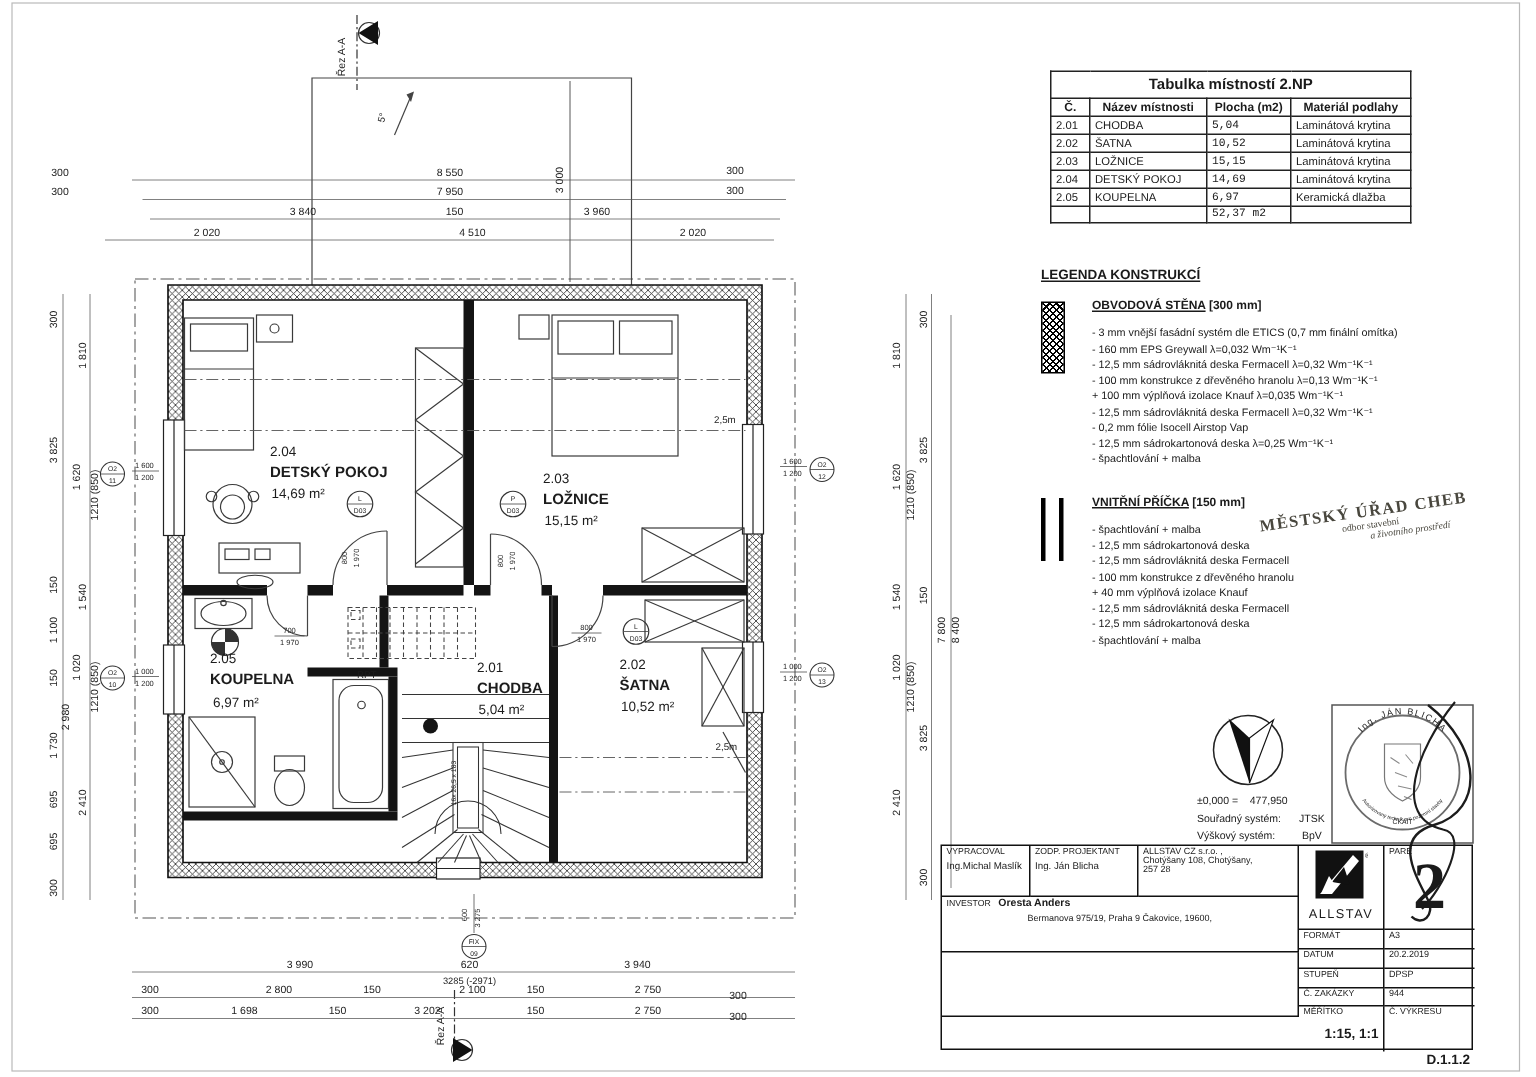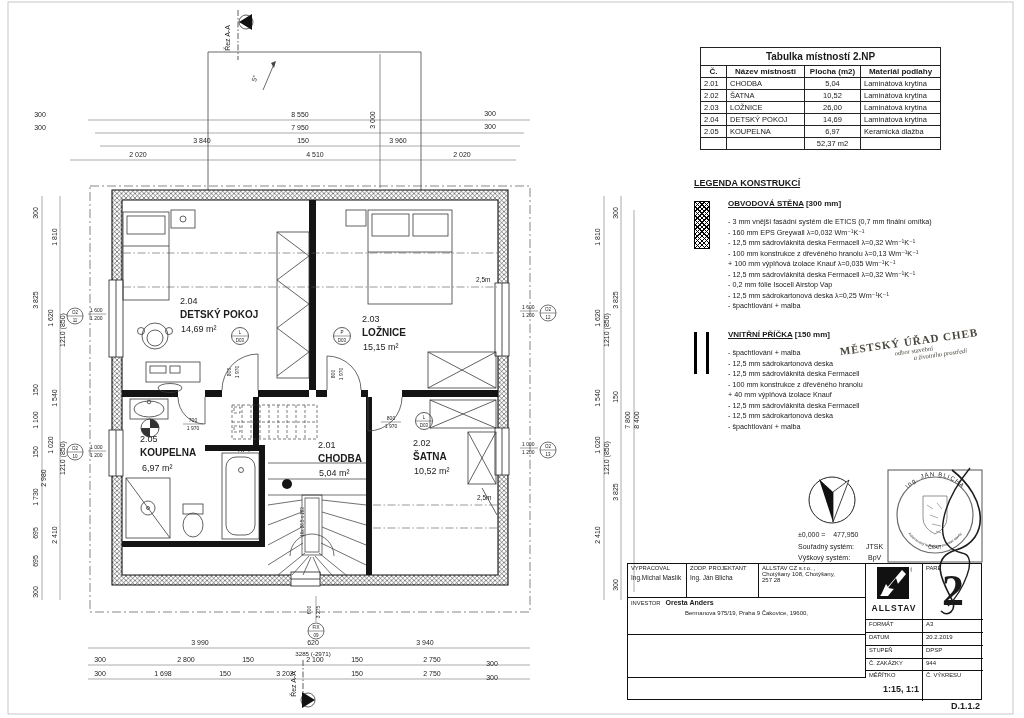--- a/index.html
+++ b/index.html
@@ -7,21 +7,21 @@
          font-family:"Liberation Sans","DejaVu Sans",sans-serif;color:#1a1a1a;}
   .abs{position:absolute;}
   svg text{font-family:"Liberation Sans","DejaVu Sans",sans-serif;fill:#1c1c1c;}
   
   #roomtable{left:700px;top:47px;width:240px;border-collapse:collapse;table-layout:fixed;
              font-size:7.5px;background:transparent;}
   #roomtable td,#roomtable th{border:1px solid #222;padding:1px 3px;overflow:hidden;white-space:nowrap;}
   #roomtable .tt{text-align:center;font-size:10px;font-weight:bold;height:15px;}
   #roomtable th{font-size:8px;text-align:center;font-weight:bold;}
   #roomtable td.num{text-align:left;}
-  #roomtable td.area{text-align:center;}
+  #roomtable td.area{text-align:left;font-family:Liberation Mono, monospace;}
   
   #legend{left:694px;top:178px;width:300px;font-size:7.2px;line-height:10.5px;}
   .leg-title{font-size:9px;font-weight:bold;text-decoration:underline;margin-bottom:10px;}
   .leg-sec{display:flex;margin-bottom:14px;}
   .leg-ico{flex:0 0 34px;padding-top:2px;}
   .wall-ico{width:14px;height:46px;border:1px solid #000;
     background:repeating-linear-gradient(45deg,#000 0 1px,transparent 1px 3.2px),
                repeating-linear-gradient(-45deg,#000 0 1px,transparent 1px 3.2px);}
   .part-ico{width:9px;height:42px;border-left:3.5px solid #000;border-right:3.5px solid #000;}
   .leg-head{font-size:8px;font-weight:bold;margin-bottom:8px;}
@@ -479,21 +479,21 @@
         </tr>
   <tr>
     <td class="num">2.02</td>
           <td>ŠATNA</td>
     <td class="area">10,52</td>
           <td>Laminátová krytina</td>
         </tr>
   <tr>
     <td class="num">2.03</td>
           <td>LOŽNICE</td>
-    <td class="area">26,00</td>
+    <td class="area">15,15</td>
           <td>Laminátová krytina</td>
         </tr>
   <tr>
     <td class="num">2.04</td>
           <td>DETSKÝ POKOJ</td>
     <td class="area">14,69</td>
           <td>Laminátová krytina</td>
         </tr>
   <tr>
     <td class="num">2.05</td>
@@ -581,21 +581,21 @@
   <div class="cell" style="left:0;top:71px;width:238px;height:43px;border-bottom:1px solid #111;padding:5px 8px">
   </div>
   <div class="cell" style="left:238px;top:0;width:57px;height:56px;text-align:center;padding-top:2px">
     <svg width="36" height="36" viewBox="0 0 36 36">
       <rect x="1" y="1" width="32" height="32" fill="#111"></rect>
       <polygon points="4,30 26,4 30,8 12,30" fill="#fff"></polygon>
       <polygon points="12,22 20,12 24,24" fill="#111"></polygon>
       <polygon points="5,29 14,24 10,18" fill="#fff"></polygon>
       <text x="34" y="6" font-size="5" fill="#111">®</text>
     </svg>
-    <div style="font-weight:bold;font-size:8.5px;letter-spacing:1px">ALLSTAV</div>
+    <div style="font-weight:normal;font-size:8.5px;letter-spacing:1px">ALLSTAV</div>
   </div>
   <div class="cell" style="left:295px;top:0;width:60px;height:56px;border-right:none">
     <div class="hd">PARÉ</div>
     <div class="pare2">2</div>
   </div>
   <div class="cell" style="left:238px;top:56px;width:57px;height:13px"><span class="hd">FORMÁT</span></div>
   <div class="cell" style="left:295px;top:56px;width:60px;height:13px;border-right:none"><span>A3</span></div>
   <div class="cell" style="left:238px;top:69px;width:57px;height:13px"><span class="hd">DATUM</span></div>
   <div class="cell" style="left:295px;top:69px;width:60px;height:13px;border-right:none"><span>20.2.2019</span></div>
   <div class="cell" style="left:238px;top:82px;width:57px;height:13px"><span class="hd">STUPEŇ</span></div>

